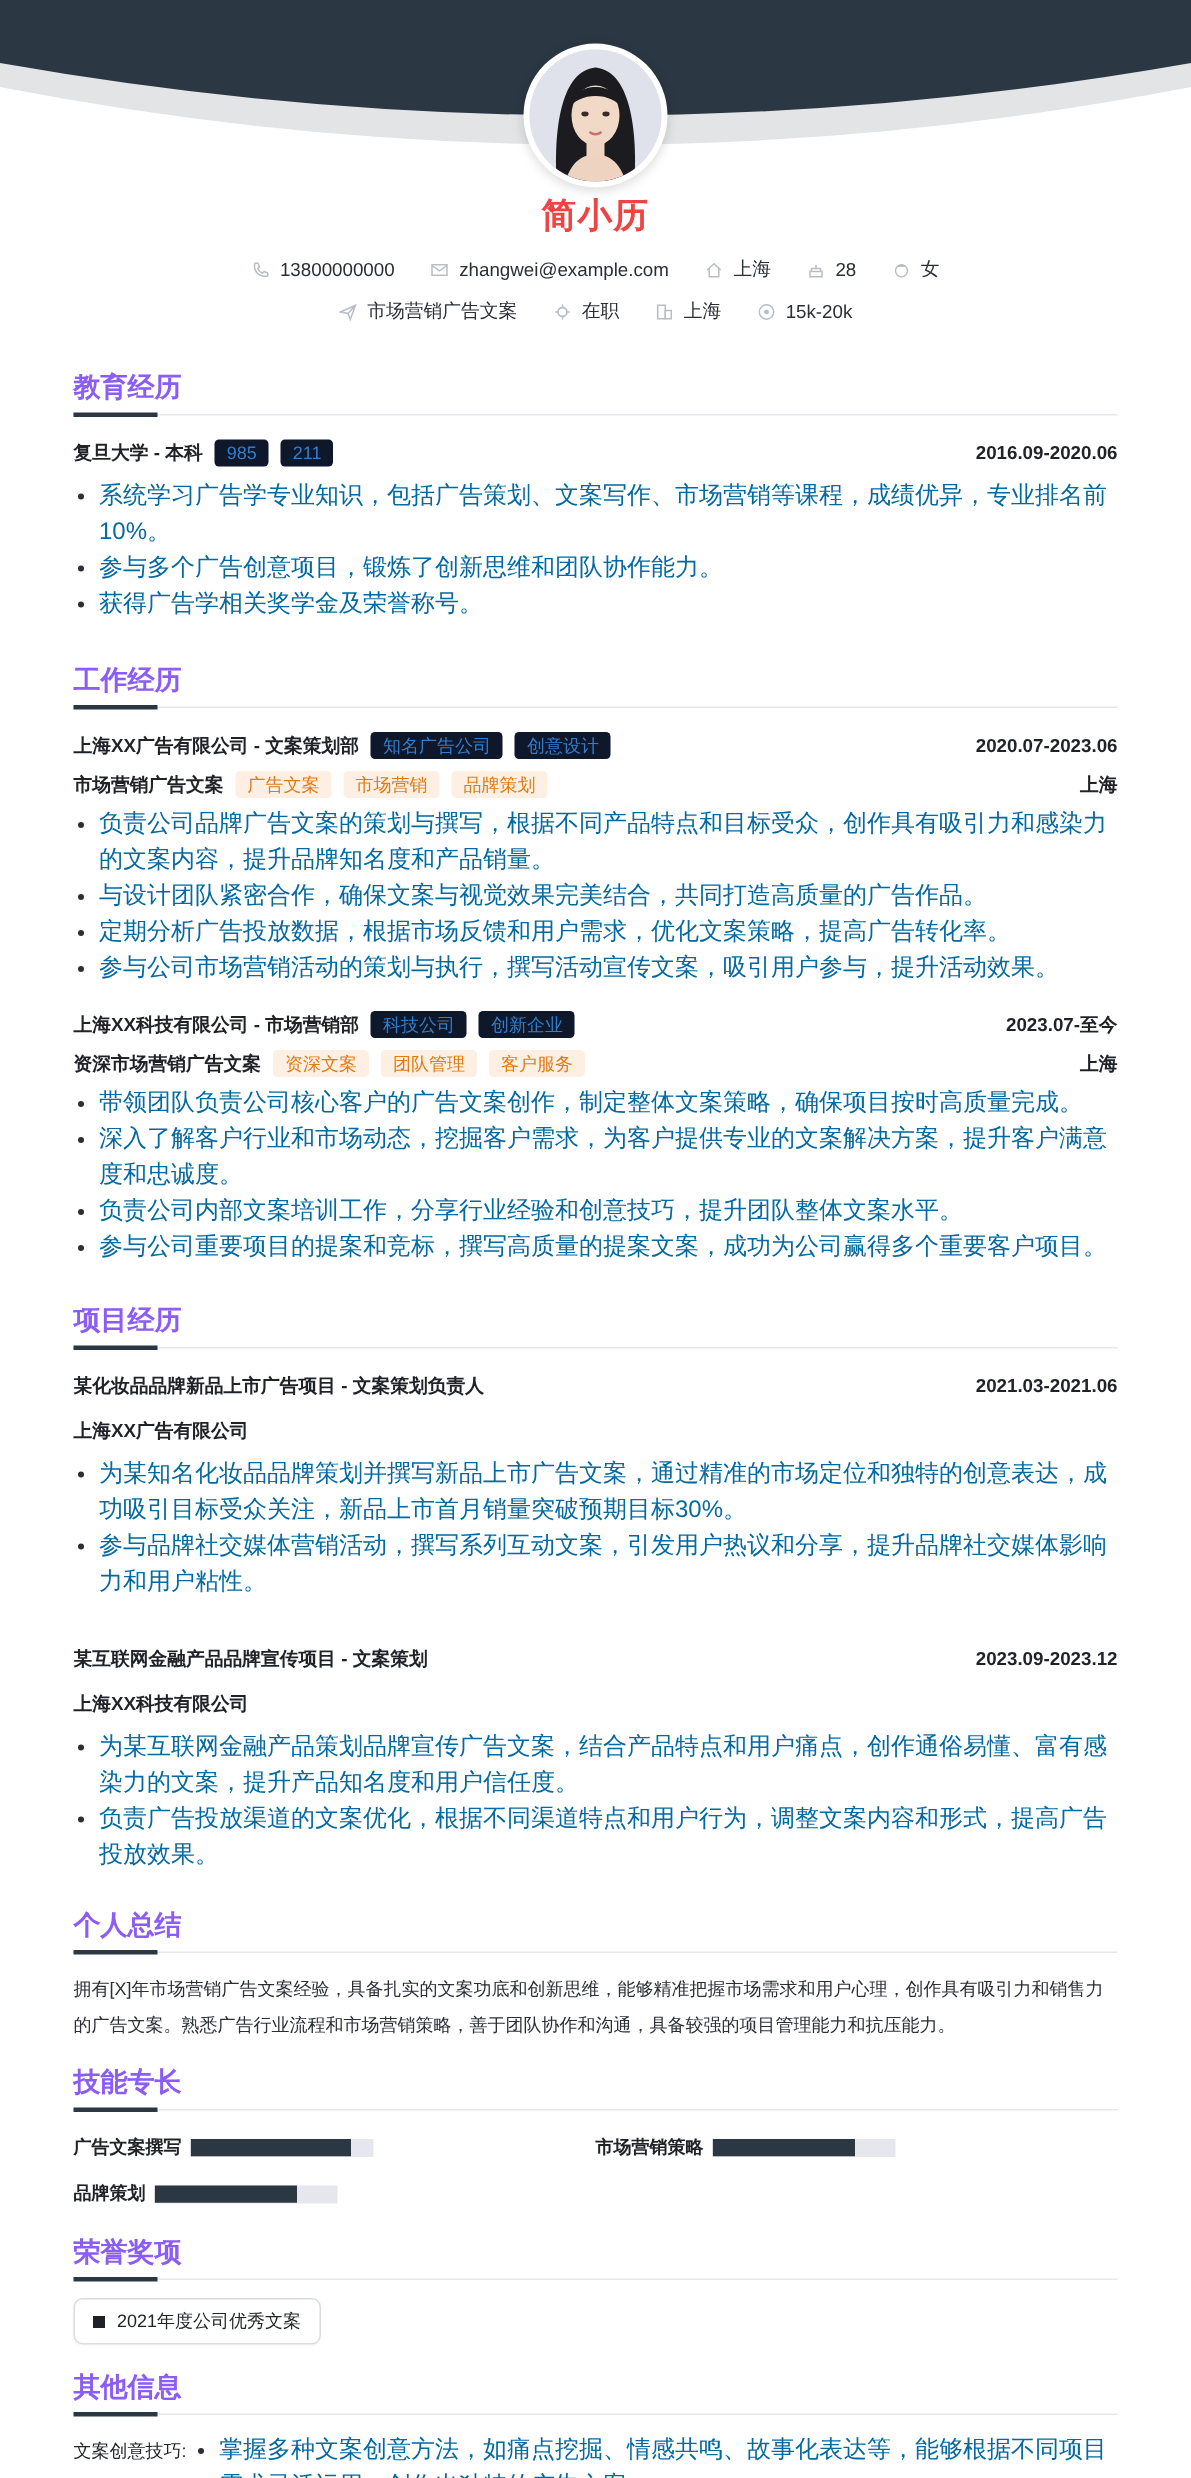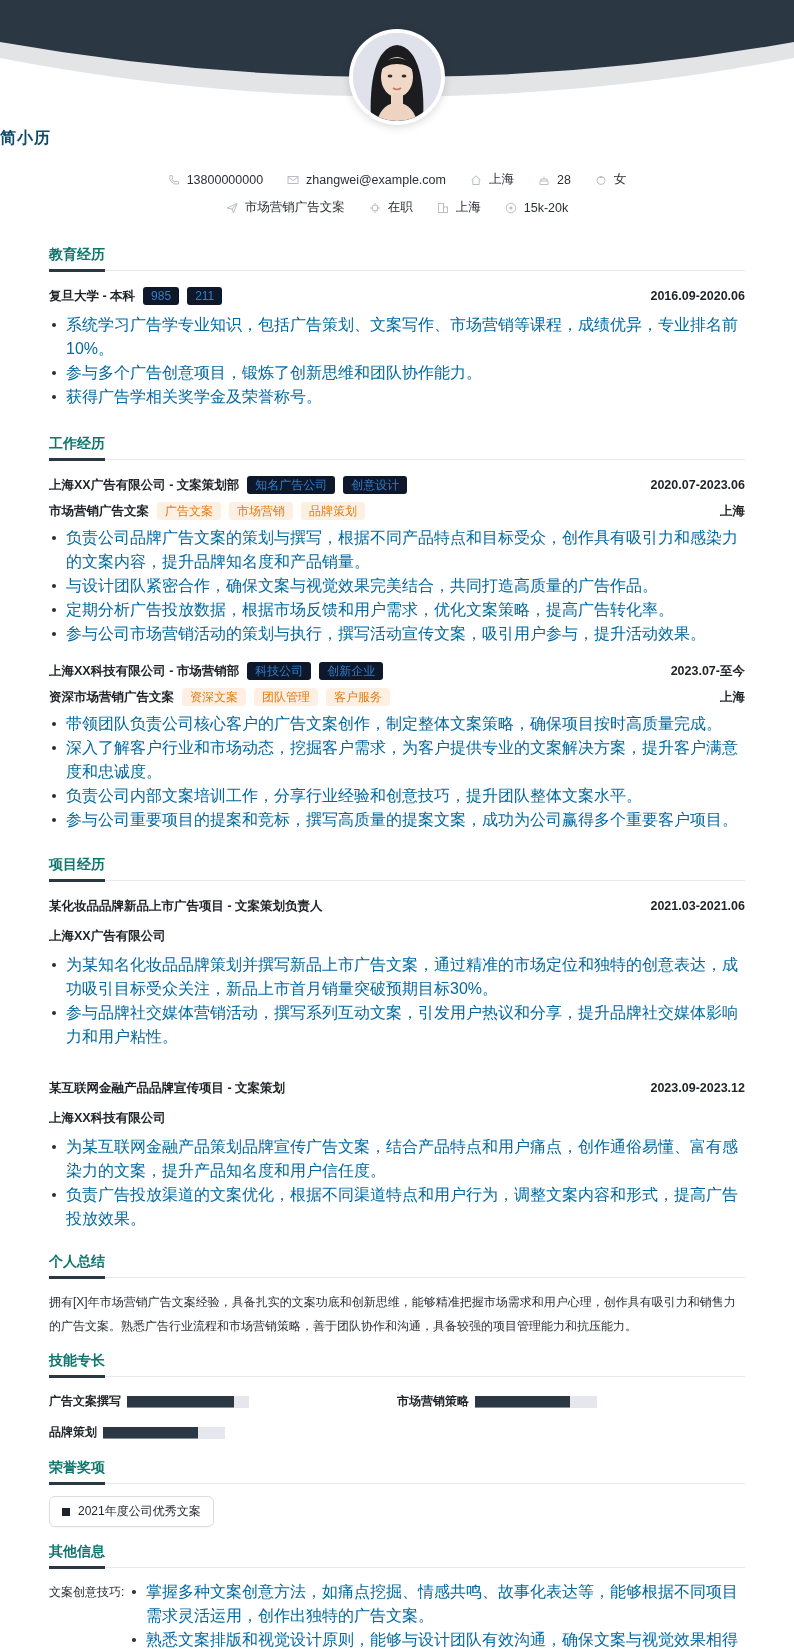--- a/index.html
+++ b/index.html
@@ -6,32 +6,32 @@
   html, body { width: 794px; background: #ffffff; }
   body { font-family: "Liberation Sans", "DejaVu Sans", sans-serif; color: #1f2328; position: relative; min-height: 1652px; overflow: hidden; }
 
   .hdr { position: absolute; left: 0; top: 0; width: 794px; height: 130px; }
   .hdr svg { position: absolute; left: 0; top: 0; }
 
   .avatar { position: absolute; left: 349px; top: 29px; width: 96px; height: 96px; border-radius: 50%; background: #ffffff; padding: 4px; box-shadow: 0 2px 8px rgba(0,0,0,0.15); }
   .avatar-inner { width: 100%; height: 100%; border-radius: 50%; background: #dfe2ea; overflow: hidden; position: relative; }
   .avatar-inner svg { position: absolute; left: 0; top: 0; }
 
-  .name { position: absolute; top: 128px; left: 0; width: 794px; font-size: 16px; font-weight: bold; color: #0c4a6e; letter-spacing: 1px; }
+  .name { position: absolute; top: 128px; left: 0; width: 794px; text-align: center; font-size: 23px; font-weight: bold; color: #ef4444; letter-spacing: 1px; }
 
   .info-row { position: absolute; left: 0; width: 794px; display: flex; justify-content: center; align-items: center; gap: 24px; font-size: 12.5px; color: #2a2f36; }
   .info-row.r1 { top: 171px; }
   .info-row.r2 { top: 199px; }
   .info-item { display: flex; align-items: center; gap: 7px; }
   .ico { display: inline-block; width: 12px; height: 12px; color: #b9bec6; }
   .ico svg { width: 12px; height: 12px; display: block; }
 
   .content { position: absolute; left: 49px; top: 246px; width: 696px; }
   .section { margin-bottom: 0; }
-  .sec-title { position: relative; font-size: 14px; font-weight: bold; color: #0f766e; padding-bottom: 6px; border-bottom: 1px solid #e6e8eb; margin-bottom: 12px; }
+  .sec-title { position: relative; font-size: 18px; font-weight: bold; color: #8b5cf6; padding-bottom: 6px; border-bottom: 1px solid #e6e8eb; margin-bottom: 12px; }
   .sec-title::after { content: ""; position: absolute; left: 0; bottom: -2px; width: 56px; height: 3px; background: #2c3744; }
 
   .row { display: flex; justify-content: space-between; align-items: center; height: 26px; font-size: 12.5px; }
   .row .left { display: flex; align-items: center; gap: 8px; font-weight: bold; }
   .row .right { font-weight: bold; }
   .tag { display: inline-block; padding: 1px 8px; font-size: 12px; font-weight: normal; border-radius: 3px; line-height: 16px; }
   .tag.blue { background: #0f172a; color: #2f7fcd; }
   .tag.orange { background: #fdf0e3; color: #e07b14; }
   .sub { font-size: 12.5px; font-weight: bold; height: 26px; line-height: 26px; }
 

